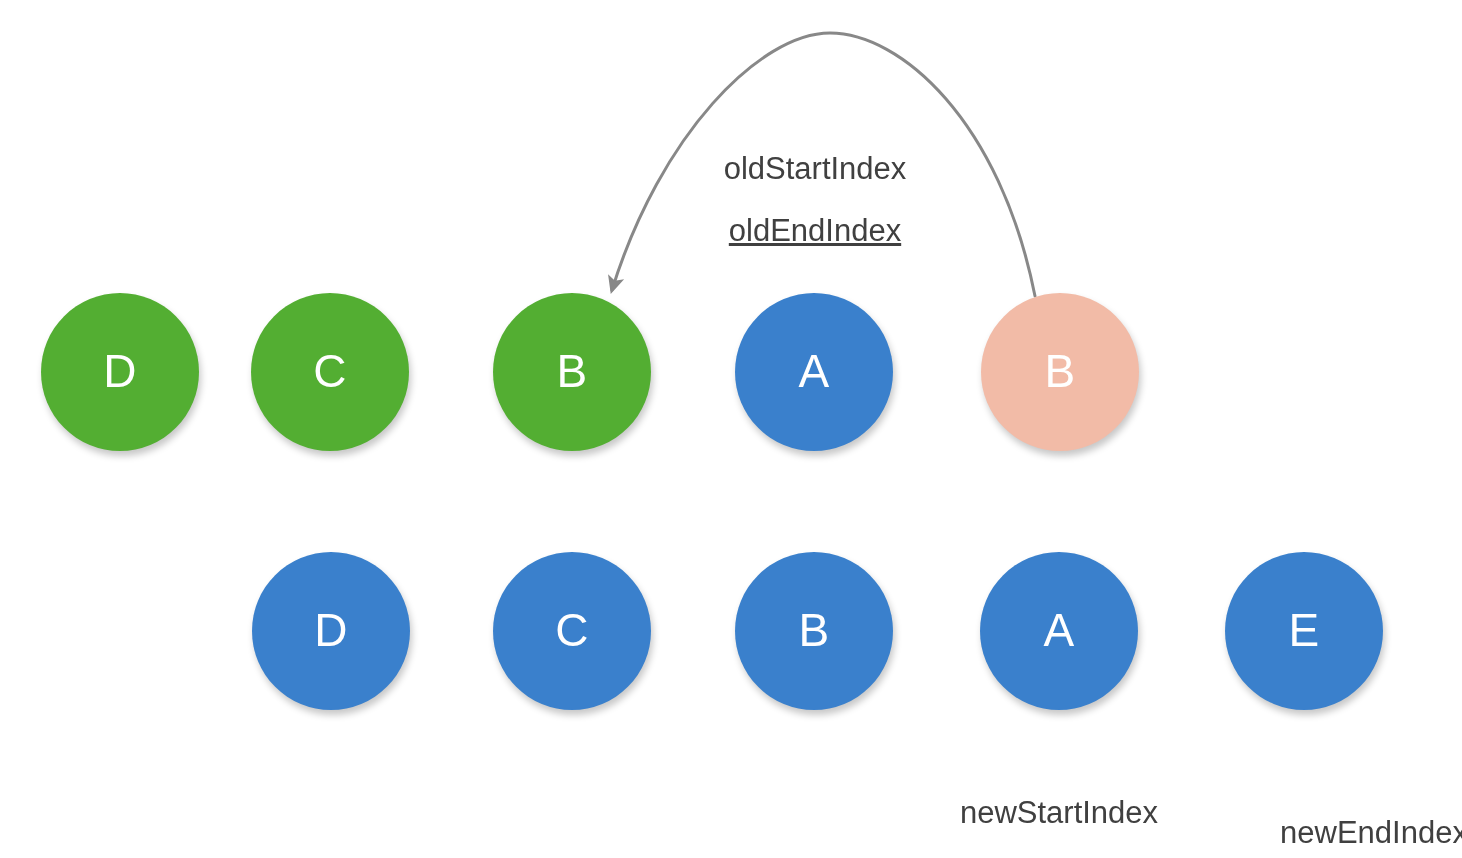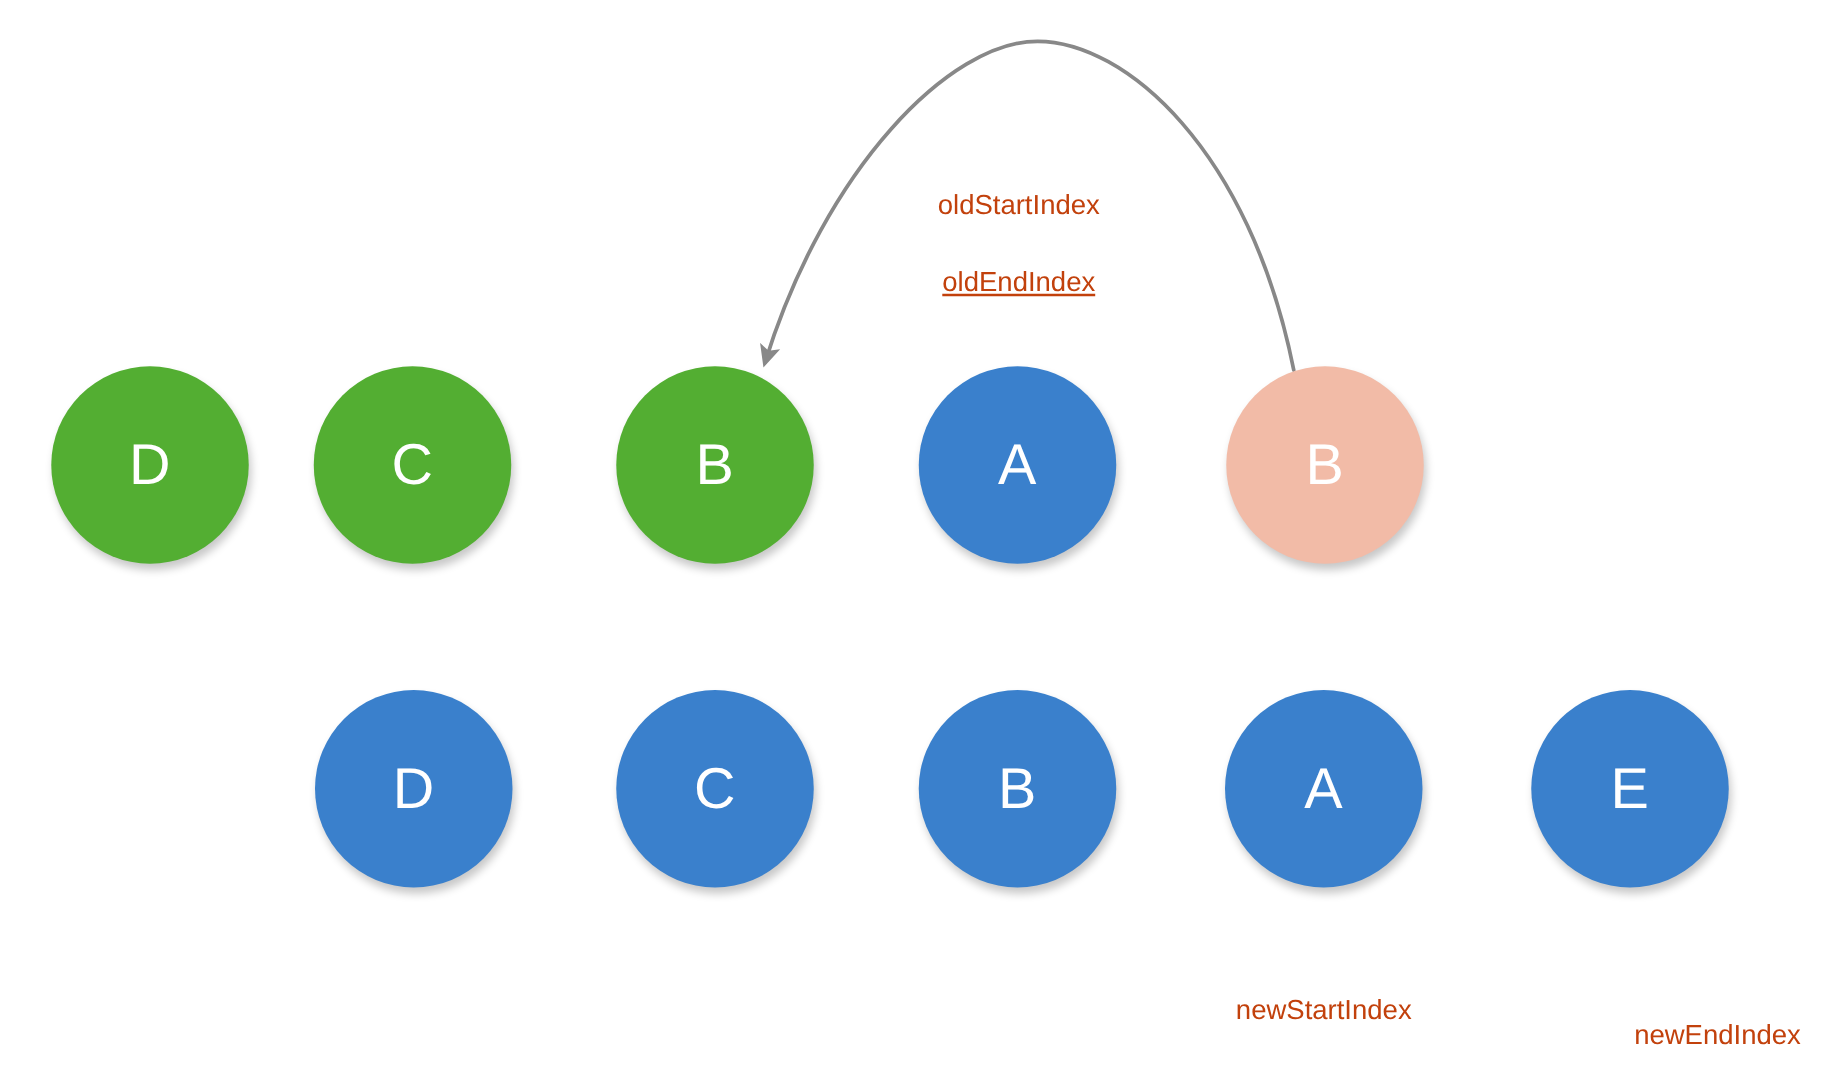--- a/index.html
+++ b/index.html
@@ -34,22 +34,22 @@
     box-shadow: 2px 5px 7px rgba(0,0,0,0.22);
     box-sizing: border-box;
     user-select: none;
   }
   .node-label {
     line-height: 1;
     transform: translateY(-1px);
   }
   .caption {
     position: absolute;
-    color: #c2410c;
-    font-size: 22px;
+    color: #404040;
+    font-size: 31px;
     font-family: "Liberation Sans", sans-serif;
     white-space: nowrap;
     line-height: 1;
   }
   .caption-center {
     transform: translateX(-50%);
   }
   #arrow-layer {
     position: absolute;
     left: 0;

